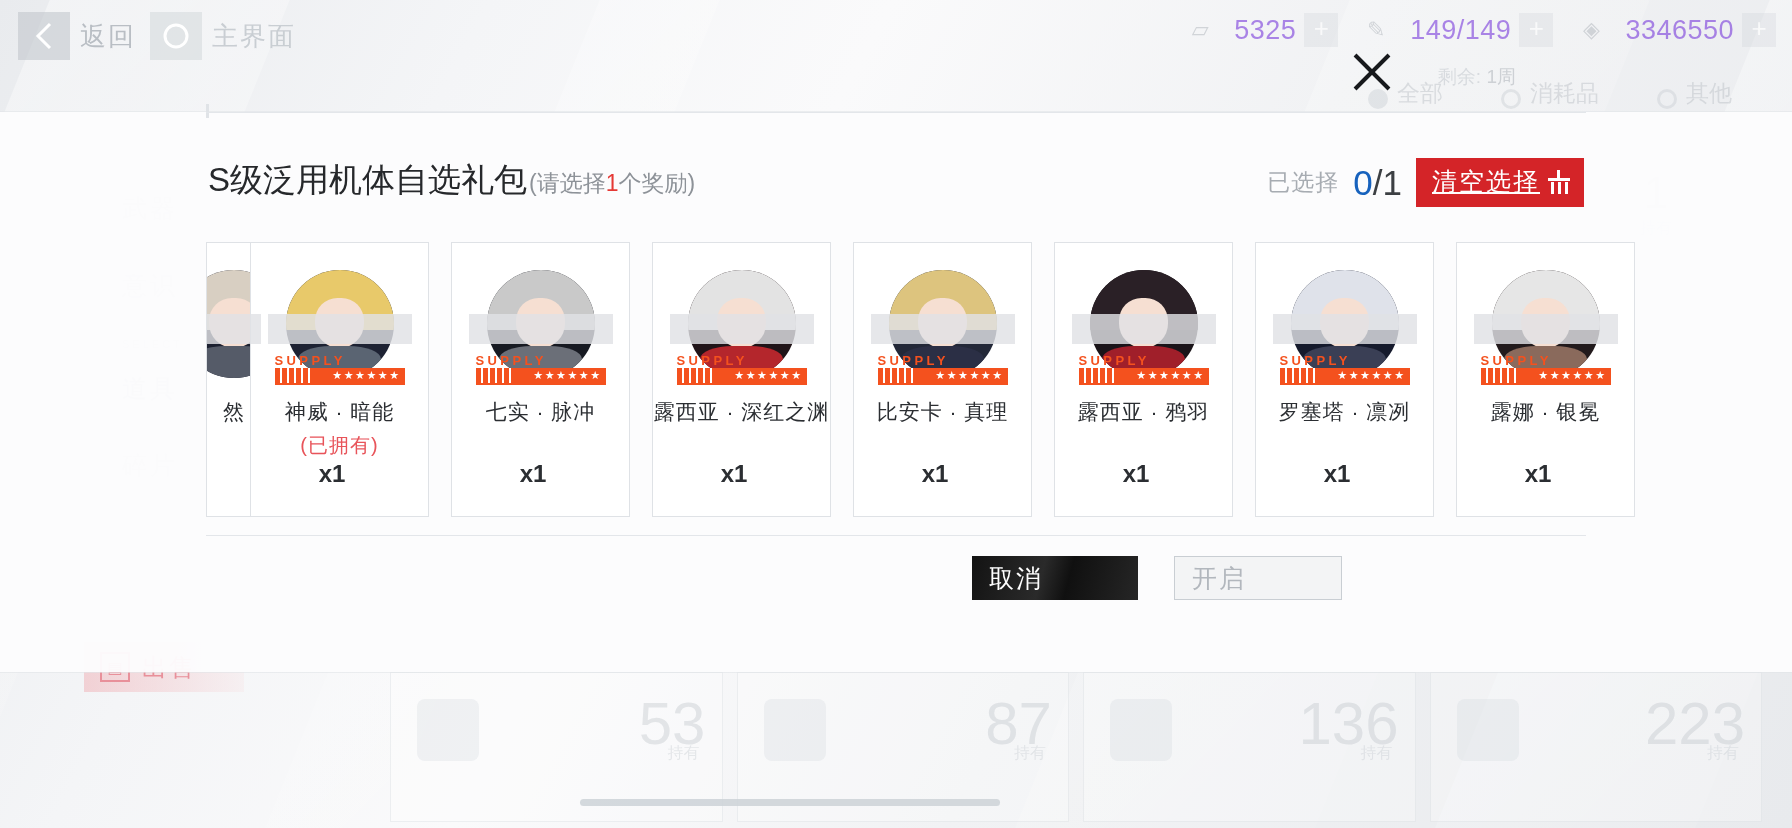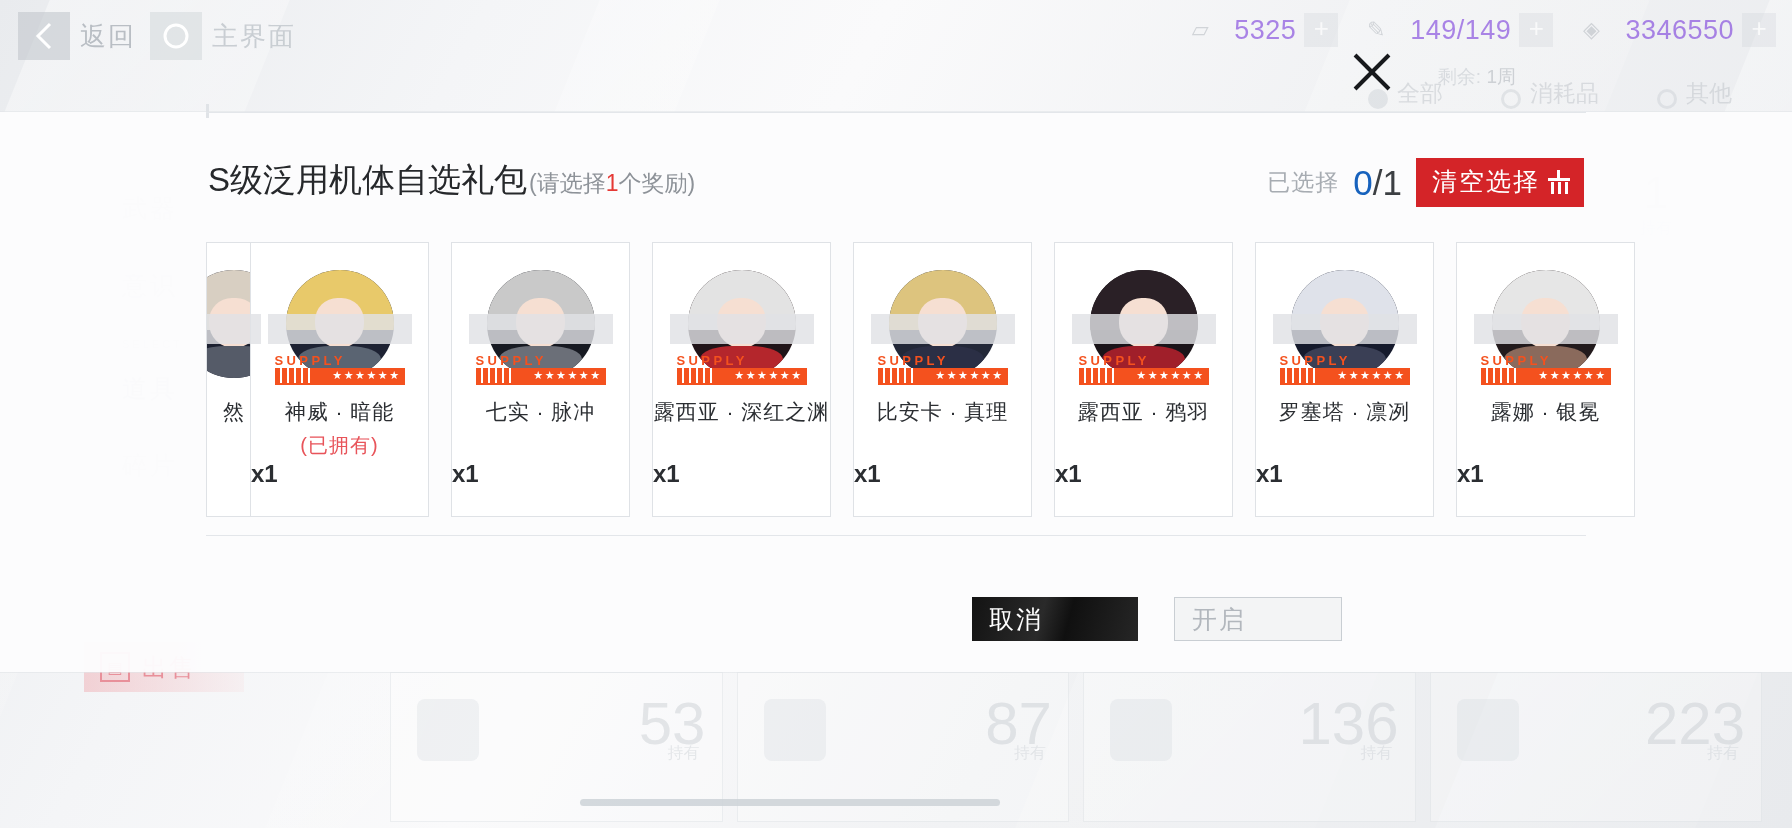--- a/index.html
+++ b/index.html
@@ -169,21 +169,21 @@
 
   #header-right { display: flex; align-items: center; gap: 14px; }
   #sel-label { font-size: 23px; color: #a7acb2; letter-spacing: 1px; }
   #sel-count { font-size: 35px; color: #1762bd; }
   #sel-count .sep { color: #3c3f43; }
   #sel-count .total { color: #3c3f43; }
   #clear-btn {
     background: #d42428; color: #fff;
     font-size: 25px; letter-spacing: 2px;
     padding: 7px 14px 9px 16px;
-    display: flex; align-items: center; gap: 8px;
+    display: flex; align-items: center; gap: 8px; text-decoration: underline;
   }
   .broom {
     display: inline-block; width: 22px; height: 24px; position: relative;
   }
   .broom::before {
     content: ""; position: absolute; left: 0; top: 8px; width: 22px; height: 3px; background: #fff;
   }
   .broom::after {
     content: ""; position: absolute; left: 9px; top: 0; width: 3px; height: 9px; background: #fff;
   }
@@ -255,26 +255,26 @@
   .stars { font-size: 11px; color: #fff; letter-spacing: 1.5px; line-height: 17px; }
   .card-name {
     margin-top: 20px; font-size: 21px; color: #2b2e32;
     text-align: center; white-space: nowrap; letter-spacing: 1px;
   }
   .card-owned {
     margin-top: 6px; font-size: 20px; color: #e8545a; letter-spacing: 1px;
   }
   .card-qty {
     position: absolute; bottom: 28px; left: 0; right: 15px;
-    text-align: left; font-size: 24px; font-weight: bold; color: #2b2e32;
+    text-align: center; font-size: 24px; font-weight: bold; color: #2b2e32;
   }
 
   
   #btn-row {
-    position: absolute; left: 0; right: 0; top: 444px; height: 60px; margin-top: 41px;
+    position: absolute; left: 0; right: 0; top: 444px; height: 60px;
   }
   #cancel-btn {
     position: absolute; left: 972px; top: 0;
     width: 166px; height: 44px;
     background: linear-gradient(105deg, #131313 0%, #2a2a2a 42%, #101010 58%, #262626 100%);
     color: #fff; font-size: 25px; letter-spacing: 2px;
     display: flex; align-items: center; padding-left: 17px;
   }
   #open-btn {
     position: absolute; left: 1174px; top: 0;

